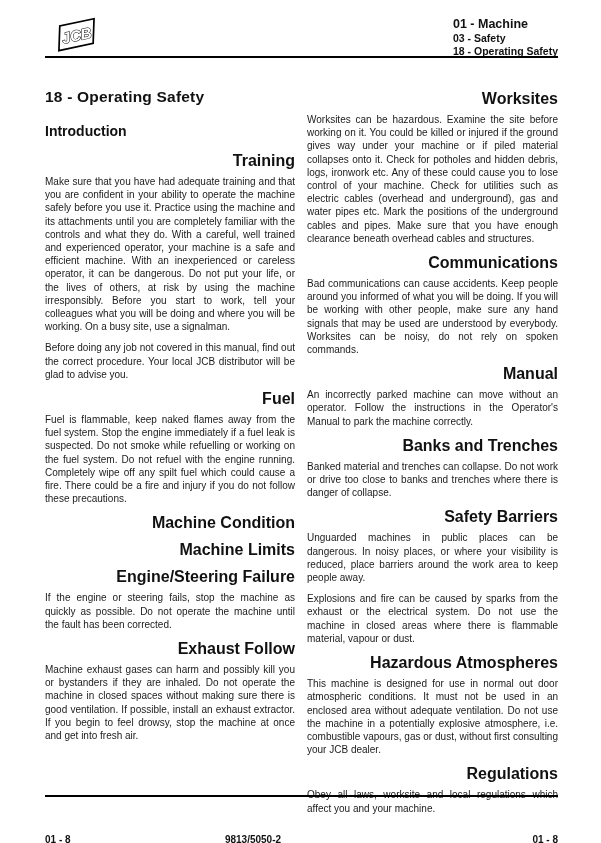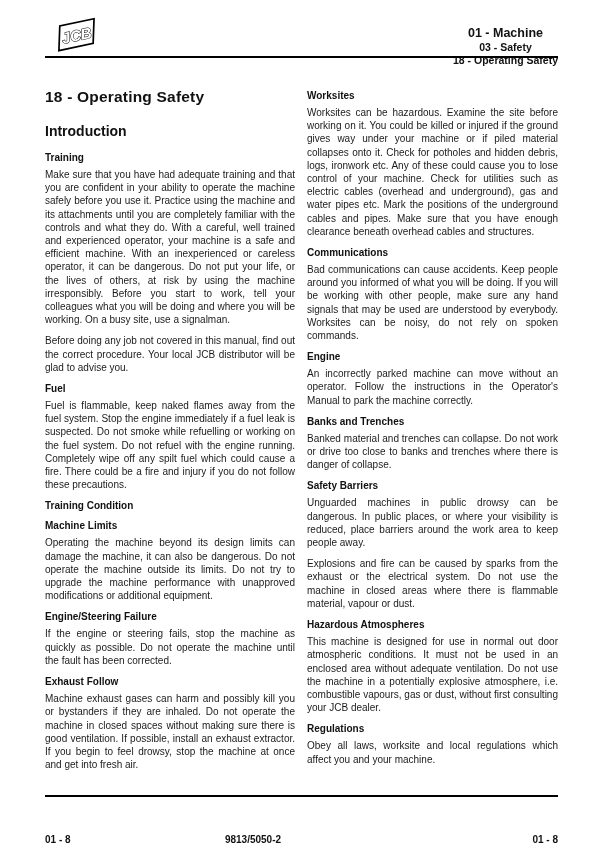--- a/index.html
+++ b/index.html
@@ -21,22 +21,22 @@
   .logo-wrap {
     position: absolute;
     left: 46px;
     top: 14px;
     width: 58px;
     height: 44px;
   }
   .header-right {
     position: absolute;
     right: 43px;
-    top: 27px;
-    text-align: center;
+    top: 18px;
+    text-align: left;
     line-height: 13.5px;
   }
   .header-line1 { font-size: 12.5px; font-weight: bold; }
   .header-line2, .header-line3 { font-size: 10.5px; font-weight: bold; }
   .header-rule {
     position: absolute;
     left: 45px;
     width: 513px;
     top: 56px;
     height: 2px;
@@ -60,23 +60,24 @@
     font-weight: bold;
     letter-spacing: 0.2px;
     margin: 0 0 17px 0;
   }
   .intro-title {
     font-size: 14px;
     font-weight: bold;
     margin: 0 0 13px 0;
   }
   .sec-heading {
-    font-size: 10px;
+    font-size: 16px;
     font-weight: bold;
     margin: 9px 0 5px 0;
+    text-align: right;
   }
   .col-right .sec-heading:first-child { margin-top: 2px; }
   .body-text {
     font-size: 10px;
     line-height: 13.2px;
     text-align: justify;
     margin: 0 0 8px 0;
     color: #1a1a1a;
   }
 
@@ -124,40 +125,39 @@
   <div class="main">
     <div class="col" id="left-col">
       <h1 class="doc-title">18 - Operating Safety</h1>
       <h2 class="intro-title">Introduction</h2>
 
     <h3 class="sec-heading">Training</h3>
         <p class="body-text">Make sure that you have had adequate training and that you are confident in your ability to operate the machine safely before you use it. Practice using the machine and its attachments until you are completely familiar with the controls and what they do. With a careful, well trained and experienced operator, your machine is a safe and efficient machine. With an inexperienced or careless operator, it can be dangerous. Do not put your life, or the lives of others, at risk by using the machine irresponsibly. Before you start to work, tell your colleagues what you will be doing and where you will be working. On a busy site, use a signalman.</p>
         <p class="body-text">Before doing any job not covered in this manual, find out the correct procedure. Your local JCB distributor will be glad to advise you.</p>
         <h3 class="sec-heading">Fuel</h3>
         <p class="body-text">Fuel is flammable, keep naked flames away from the fuel system. Stop the engine immediately if a fuel leak is suspected. Do not smoke while refuelling or working on the fuel system. Do not refuel with the engine running. Completely wipe off any spilt fuel which could cause a fire. There could be a fire and injury if you do not follow these precautions.</p>
-        <h3 class="sec-heading">Training Condition</h3>
+        <h3 class="sec-heading">Machine Condition</h3>
         <h3 class="sec-heading">Machine Limits</h3>
-        <p class="body-text">Operating the machine beyond its design limits can damage the machine, it can also be dangerous. Do not operate the machine outside its limits. Do not try to upgrade the machine performance with unapproved modifications or additional equipment.</p>
         <h3 class="sec-heading">Engine/Steering Failure</h3>
         <p class="body-text">If the engine or steering fails, stop the machine as quickly as possible. Do not operate the machine until the fault has been corrected.</p>
         <h3 class="sec-heading">Exhaust Follow</h3>
         <p class="body-text">Machine exhaust gases can harm and possibly kill you or bystanders if they are inhaled. Do not operate the machine in closed spaces without making sure there is good ventilation. If possible, install an exhaust extractor. If you begin to feel drowsy, stop the machine at once and get into fresh air.</p>
       </div>
     <div class="col col-right" id="right-col">
 
     <h3 class="sec-heading">Worksites</h3>
         <p class="body-text">Worksites can be hazardous. Examine the site before working on it. You could be killed or injured if the ground gives way under your machine or if piled material collapses onto it. Check for potholes and hidden debris, logs, ironwork etc. Any of these could cause you to lose control of your machine. Check for utilities such as electric cables (overhead and underground), gas and water pipes etc. Mark the positions of the underground cables and pipes. Make sure that you have enough clearance beneath overhead cables and structures.</p>
         <h3 class="sec-heading">Communications</h3>
         <p class="body-text">Bad communications can cause accidents. Keep people around you informed of what you will be doing. If you will be working with other people, make sure any hand signals that may be used are understood by everybody. Worksites can be noisy, do not rely on spoken commands.</p>
-        <h3 class="sec-heading">Engine</h3>
+        <h3 class="sec-heading">Manual</h3>
         <p class="body-text">An incorrectly parked machine can move without an operator. Follow the instructions in the Operator's Manual to park the machine correctly.</p>
         <h3 class="sec-heading">Banks and Trenches</h3>
         <p class="body-text">Banked material and trenches can collapse. Do not work or drive too close to banks and trenches where there is danger of collapse.</p>
         <h3 class="sec-heading">Safety Barriers</h3>
-        <p class="body-text">Unguarded machines in public drowsy can be dangerous. In public places, or where your visibility is reduced, place barriers around the work area to keep people away.</p>
+        <p class="body-text">Unguarded machines in public places can be dangerous. In noisy places, or where your visibility is reduced, place barriers around the work area to keep people away.</p>
         <p class="body-text">Explosions and fire can be caused by sparks from the exhaust or the electrical system. Do not use the machine in closed areas where there is flammable material, vapour or dust.</p>
         <h3 class="sec-heading">Hazardous Atmospheres</h3>
         <p class="body-text">This machine is designed for use in normal out door atmospheric conditions. It must not be used in an enclosed area without adequate ventilation. Do not use the machine in a potentially explosive atmosphere, i.e. combustible vapours, gas or dust, without first consulting your JCB dealer.</p>
         <h3 class="sec-heading">Regulations</h3>
         <p class="body-text">Obey all laws, worksite and local regulations which affect you and your machine.</p>
       </div>
   </div>
 
   <div class="footer-rule"></div>
   <div class="footer-left">01 - 8</div>

